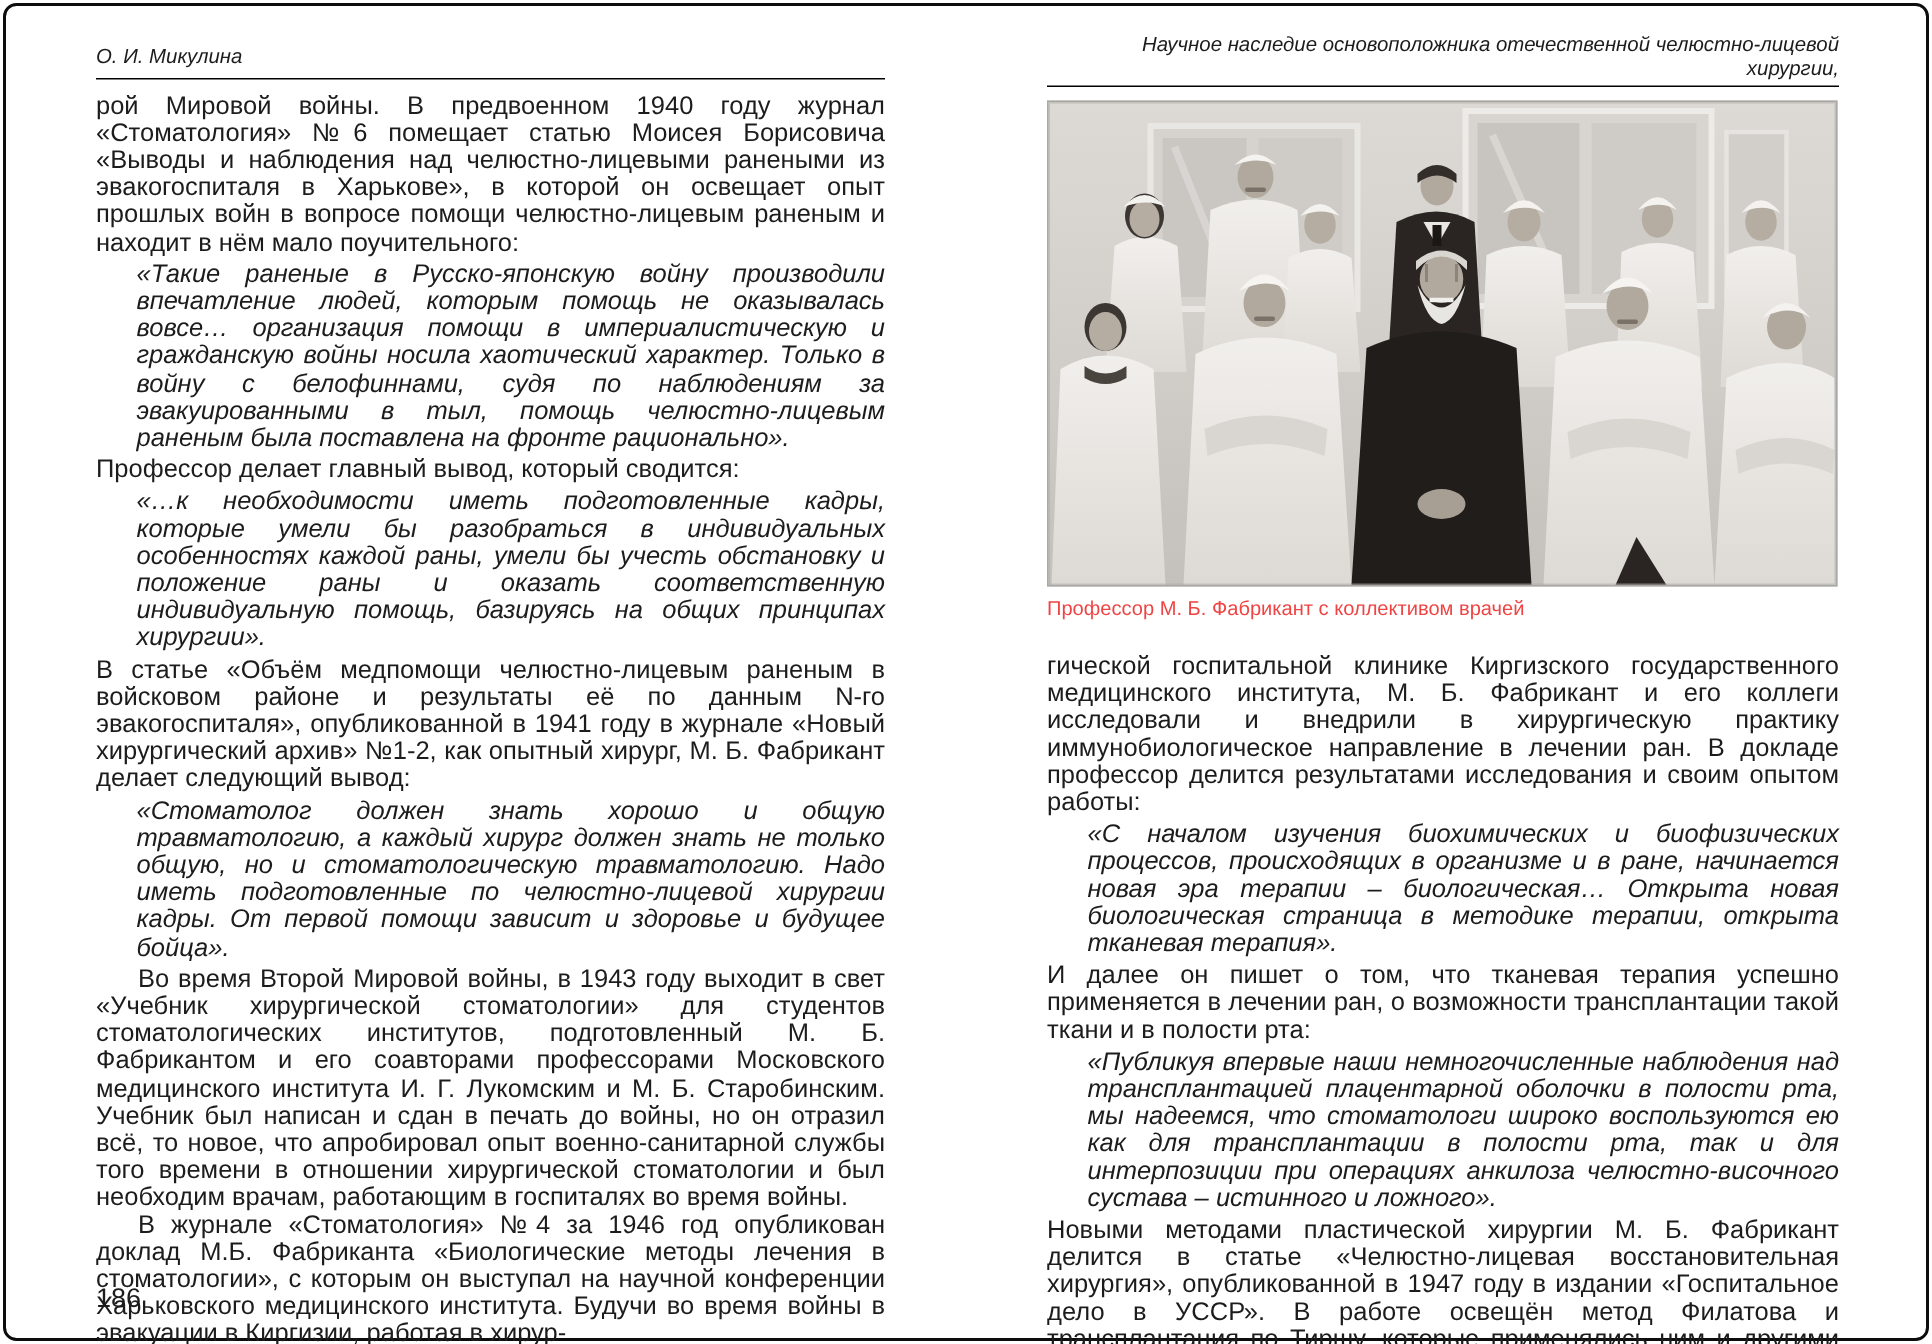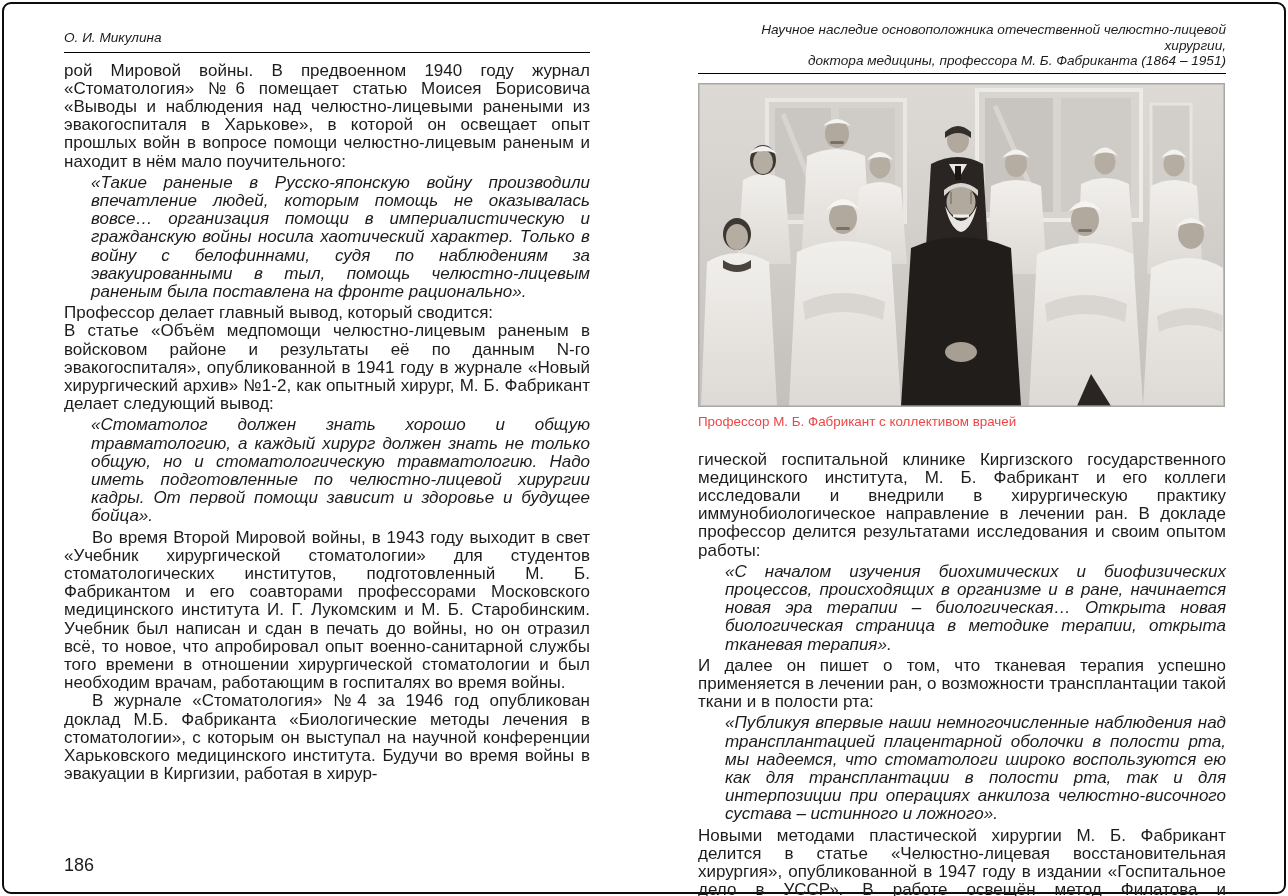--- a/index.html
+++ b/index.html
@@ -36,32 +36,32 @@
 <div class="spread">
   <div class="frame"></div>
 
   <div class="col col-left">
     <div class="running-head">О. И. Микулина</div>
     <div class="head-rule"></div>
     <div class="bodytext">
       <p>рой Мировой войны. В предвоенном 1940 году журнал «Стоматология» №6 помещает статью Моисея Борисовича «Выводы и наблюдения над челюстно-лицевыми ранеными из эвакогоспиталя в Харькове», в которой он освещает опыт прошлых войн в вопросе помощи челюстно-лицевым раненым и находит в нём мало поучительного:</p>
       <p class="quote">«Такие раненые в Русско-японскую войну производили впечатление людей, которым помощь не оказывалась вовсе… организация помощи в империалистическую и гражданскую войны носила хаотический характер. Только в войну с белофиннами, судя по наблюдениям за эвакуированными в тыл, помощь челюстно-лицевым раненым была поставлена на фронте рационально».</p>
       <p>Профессор делает главный вывод, который сводится:</p>
+      <p class="quote">«…к необходимости иметь подготовленные кадры, которые умели бы разобраться в индивидуальных особенностях каждой раны, умели бы учесть обстановку и положение раны и оказать соответственную индивидуальную помощь, базируясь на общих принципах хирургии».</p>
       <p>В статье «Объём медпомощи челюстно-лицевым раненым в войсковом районе и результаты её по данным N-го эвакогоспиталя», опубликованной в 1941 году в журнале «Новый хирургический архив» №1-2, как опытный хирург, М. Б. Фабрикант делает следующий вывод:</p>
       <p class="quote">«Стоматолог должен знать хорошо и общую травматологию, а каждый хирург должен знать не только общую, но и стоматологическую травматологию. Надо иметь подготовленные по челюстно-лицевой хирургии кадры. От первой помощи зависит и здоровье и будущее бойца».</p>
       <p class="ind">Во время Второй Мировой войны, в 1943 году выходит в свет «Учебник хирургической стоматологии» для студентов стоматологических институтов, подготовленный М. Б. Фабрикантом и его соавторами профессорами Московского медицинского института И. Г. Лукомским и М. Б. Старобинским. Учебник был написан и сдан в печать до войны, но он отразил всё, то новое, что апробировал опыт военно-санитарной службы того времени в отношении хирургической стоматологии и был необходим врачам, работающим в госпиталях во время войны.</p>
       <p class="ind">В журнале «Стоматология» №4 за 1946 год опубликован доклад М.Б. Фабриканта «Биологические методы лечения в стоматологии», с которым он выступал на научной конференции Харьковского медицинского института. Будучи во время войны в эвакуации в Киргизии, работая в хирур-</p>
     </div>
   </div>
   <div class="pagenum pagenum-left">186</div>
 
   <div class="col col-right">
     <div class="running-head right">
       <div>Научное наследие основоположника отечественной челюстно-лицевой хирургии,</div>
-      <div>доктора медицины, профессора М. Б. Фабриканта (1864 – 1951)</div>
     </div>
     <div class="head-rule"></div>
 
     <div class="photo-wrap">
       <svg width="525" height="322" viewBox="0 0 525 322" xmlns="http://www.w3.org/2000/svg">
         <defs>
           <linearGradient id="wall" x1="0" y1="0" x2="0" y2="1">
             <stop offset="0" stop-color="#dcd8d3"></stop>
             <stop offset="0.6" stop-color="#cdc9c4"></stop>
             <stop offset="1" stop-color="#c1bdb8"></stop>

